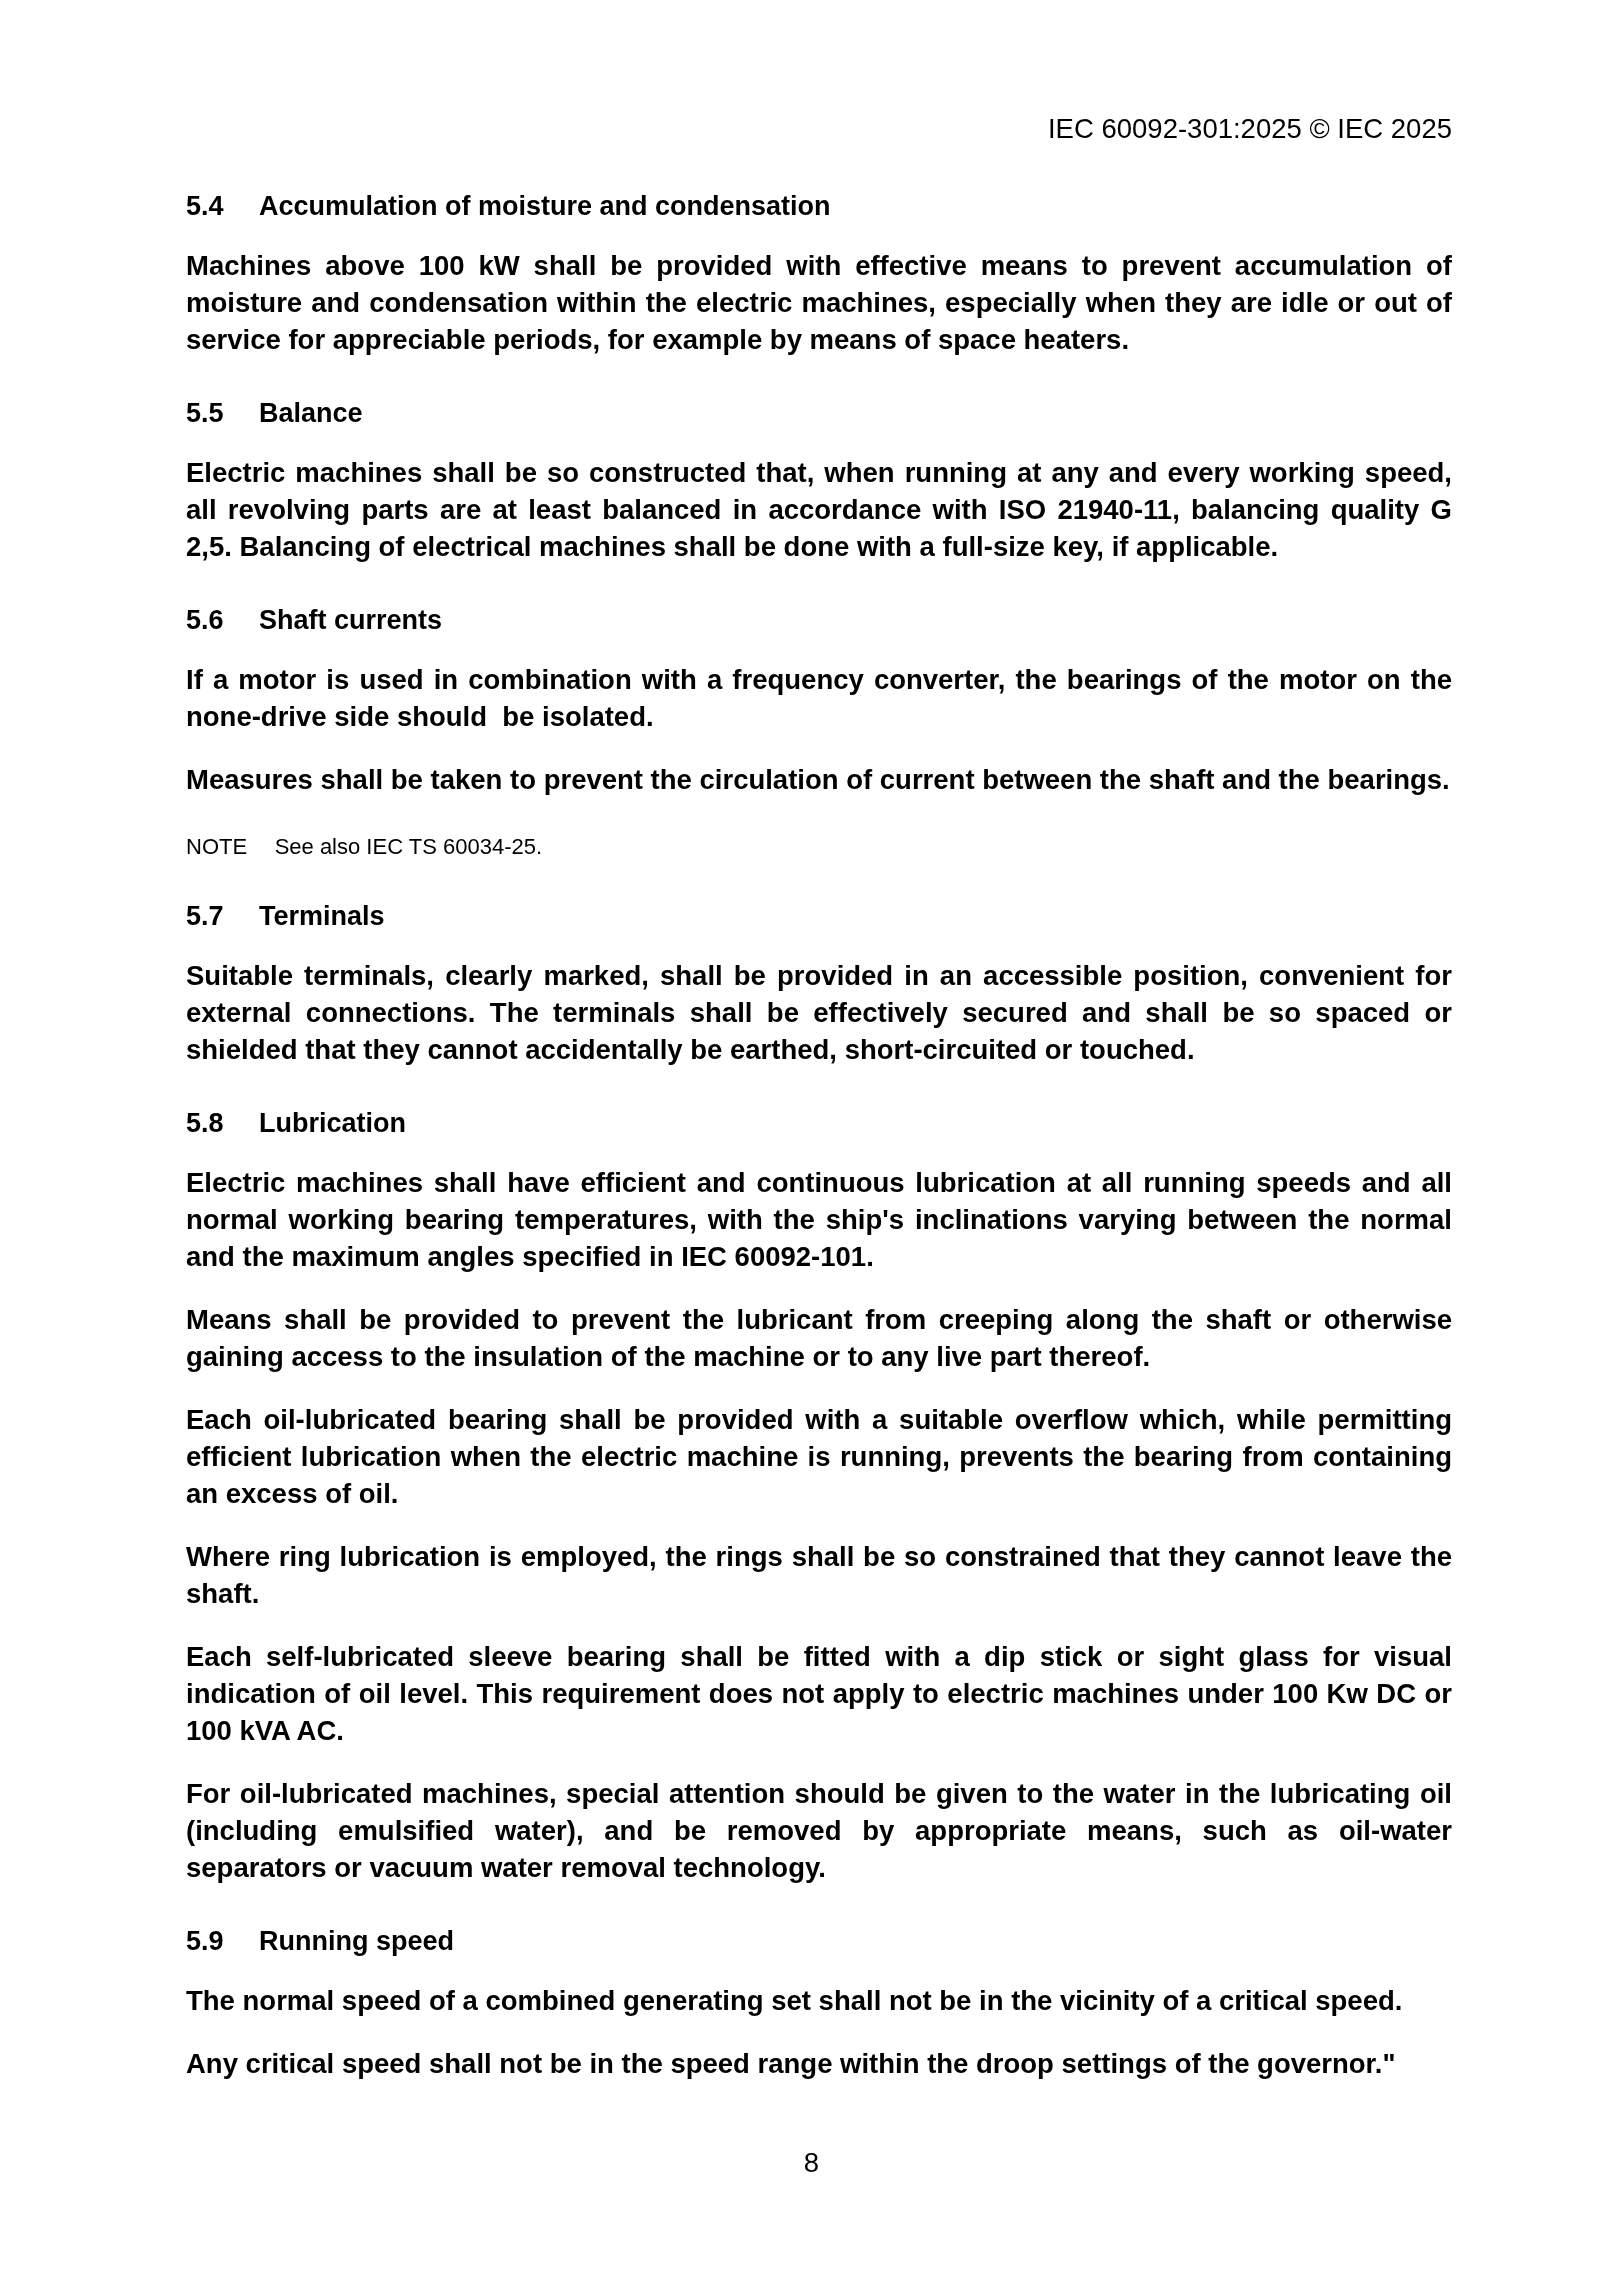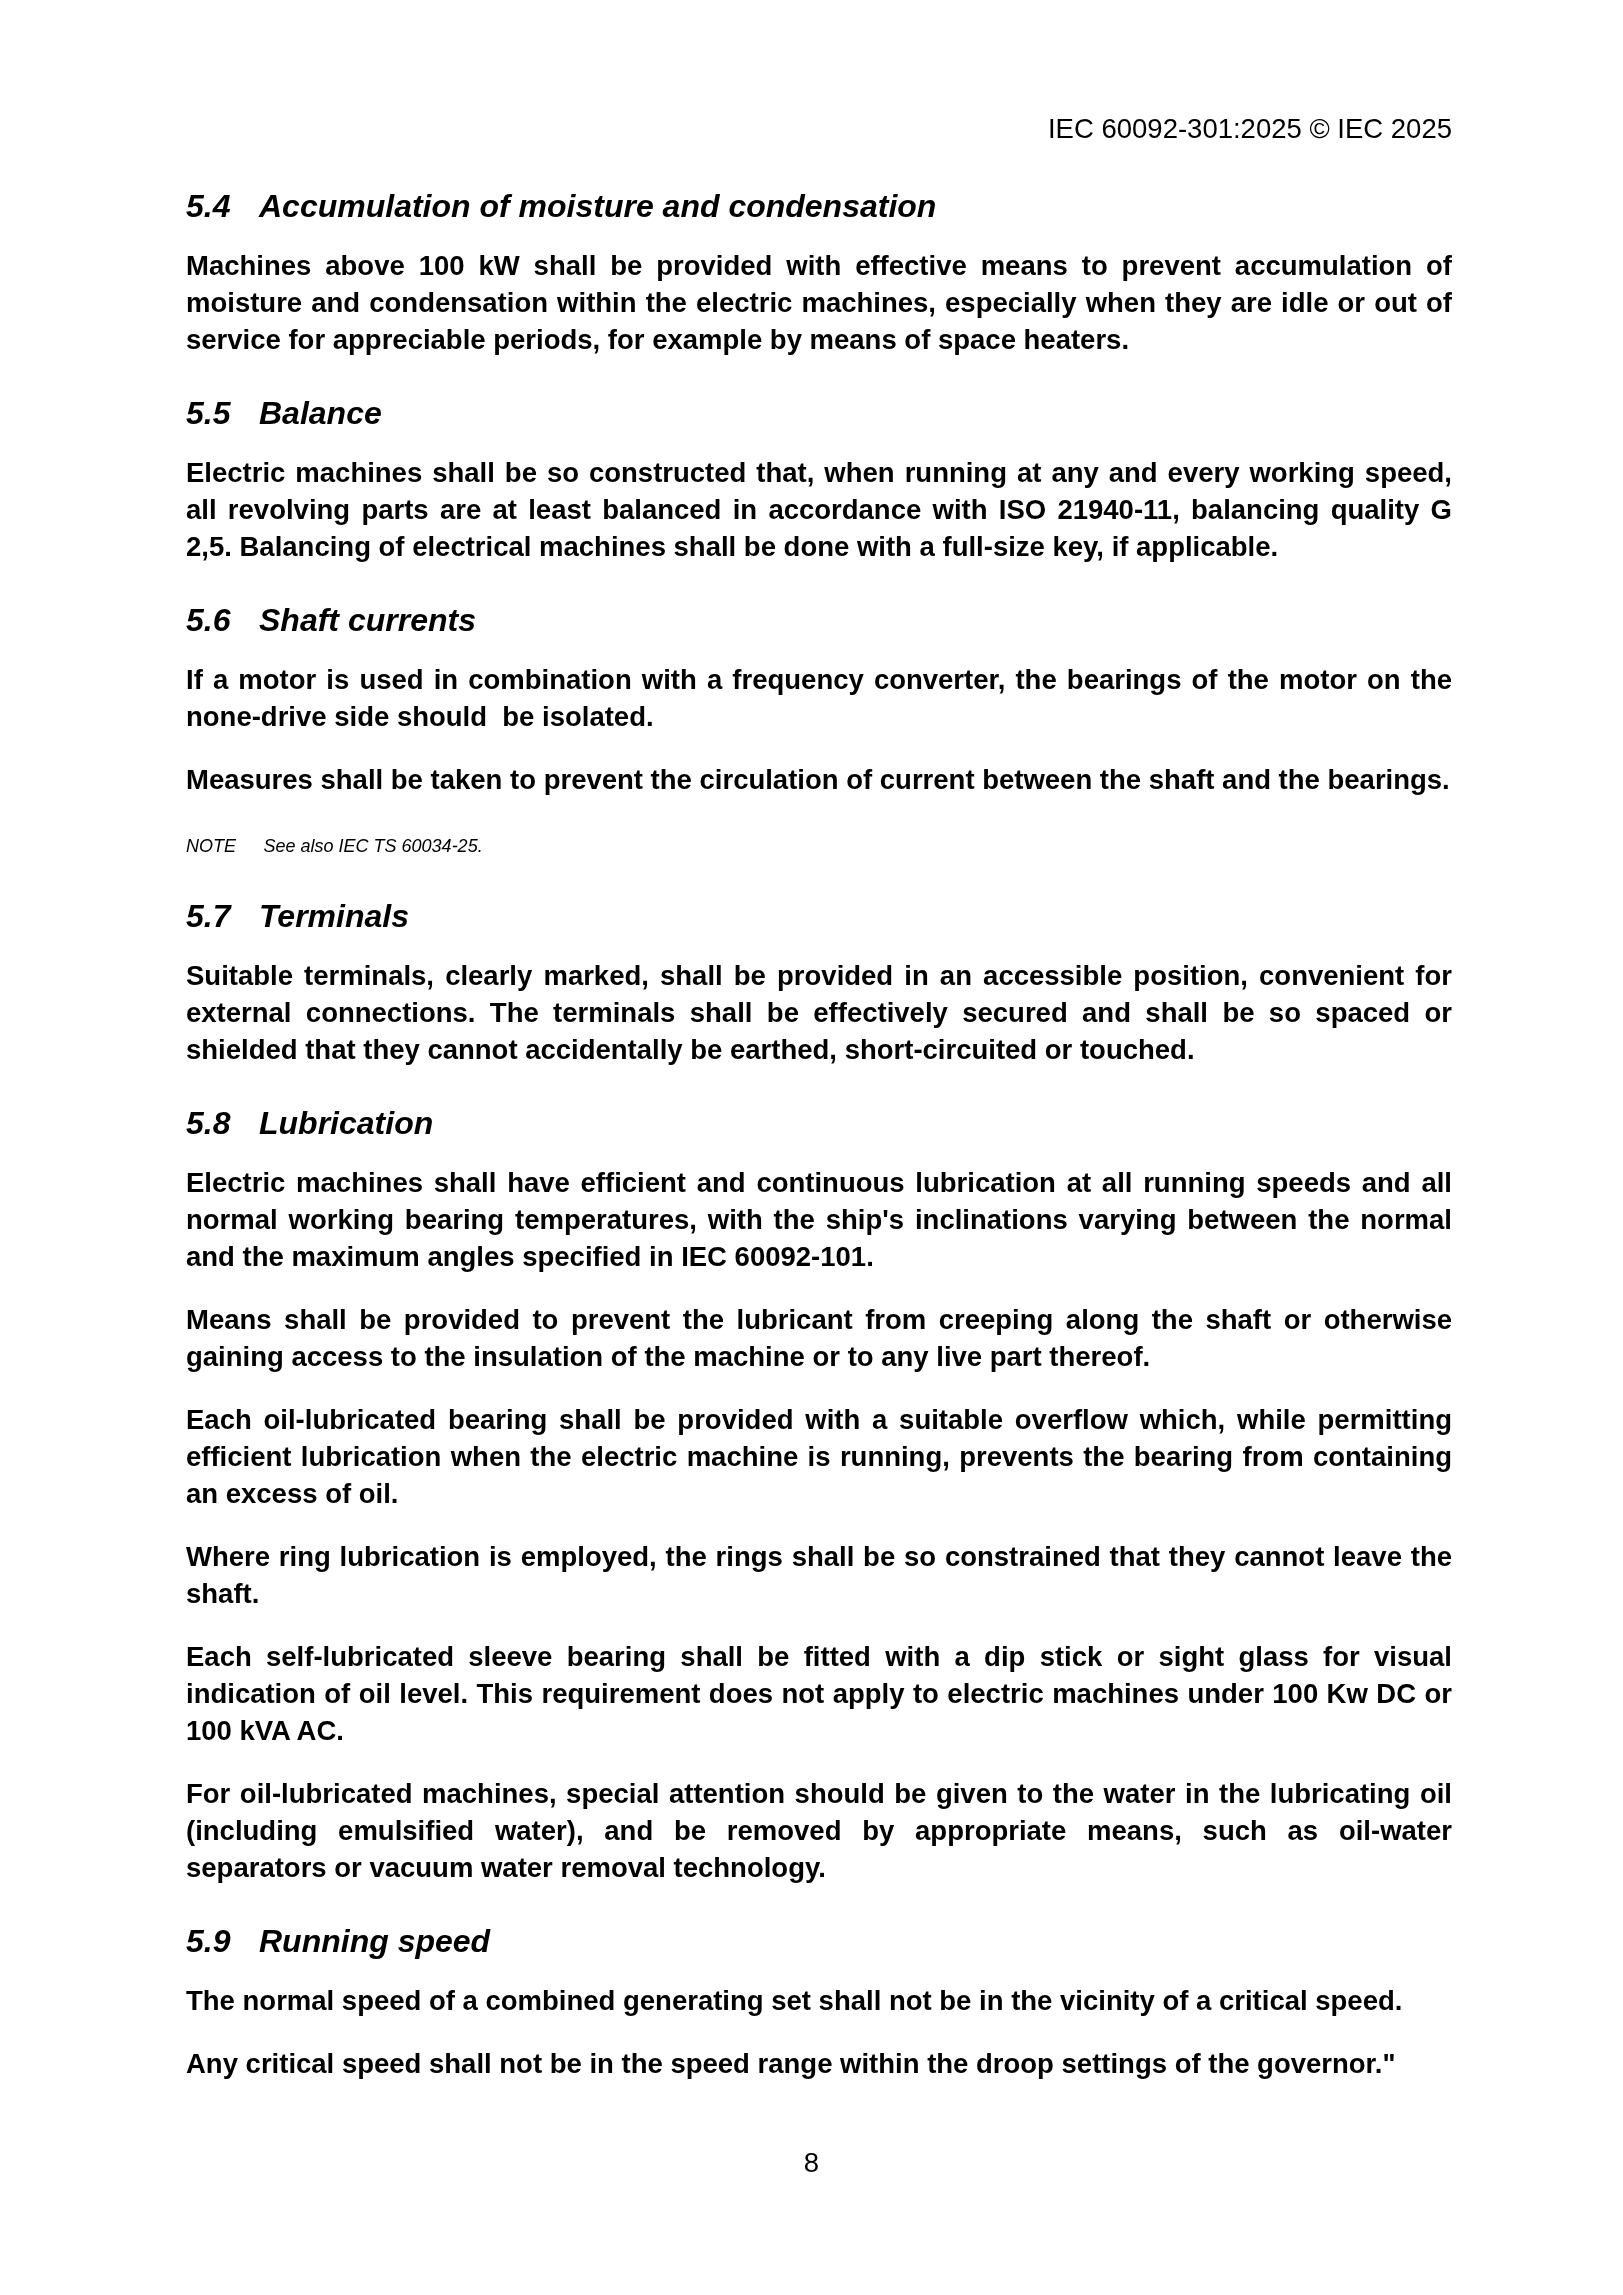--- a/index.html
+++ b/index.html
@@ -16,45 +16,43 @@
     line-height: 37px;
     color: #000000;
     -webkit-font-smoothing: antialiased;
   }
   .header {
     text-align: right;
     white-space: nowrap;
   }
   section { display: block; }
   h2.h {
-    font-size: 32px;
+    font-size: 27px;
     line-height: 37px;
     font-weight: bold;
     margin: 37px 0 0 0;
-    font-style: italic;
   }
   h2.h.first { margin-top: 41px; }
   h2.h.tight { }
   h2.h .num {
     display: inline-block;
     min-width: 73px;
   }
   p.para {
     margin: 22px 0 0 0;
     text-align: justify;
     white-space: pre-wrap;
     font-weight: bold;
   }
   p.para + p.para { margin-top: 26px; }
   p.note {
     margin: 34px 0 0 0;
-    font-size: 18px;
+    font-size: 22px;
     line-height: 29px;
     white-space: nowrap;
-    font-style: italic;
   }
   p.note .note-label { margin-right: 27.5px; }
   .footer {
     position: absolute;
     left: 0;
     right: 0;
     top: 2144px;
     text-align: center;
   }
 </style>

